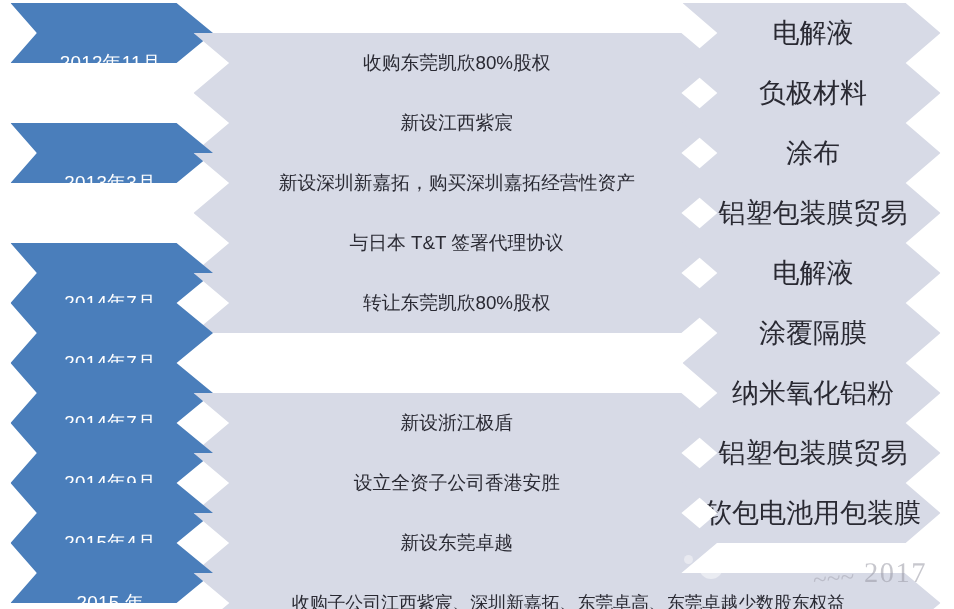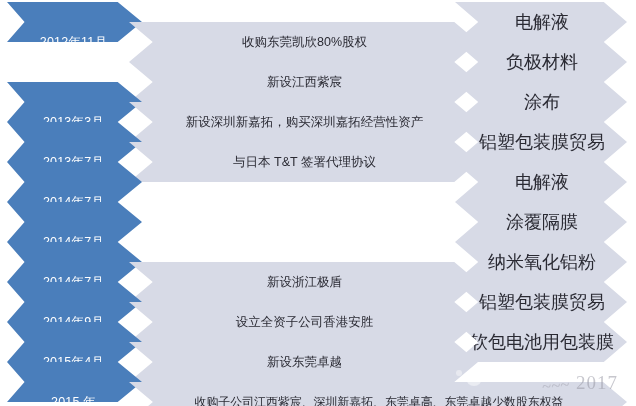--- a/index.html
+++ b/index.html
@@ -201,34 +201,34 @@
     </div>
     <div class="event-cell">
       <span class="event-text">新设深圳新嘉拓，购买深圳嘉拓经营性资产</span>
     </div>
     <div class="category-cell">
       <span class="category-text">涂布</span>
     </div>
   </div>
 
   <div class="row" style="top:122px;">
-    <div class="date-cell">
-      <span class="date-text">2013年7月</span>
-    </div>
     <div class="event-cell">
       <span class="event-text">与日本 T&amp;T 签署代理协议</span>
     </div>
     <div class="category-cell">
       <span class="category-text">铝塑包装膜贸易</span>
     </div>
   </div>
 
   <div class="row" style="top:162px;">
     <div class="date-cell">
       <span class="date-text">2014年7月</span>
+    </div>
+    <div class="event-cell">
+      <span class="event-text">转让东莞凯欣80%股权</span>
     </div>
     <div class="category-cell">
       <span class="category-text">电解液</span>
     </div>
   </div>
 
   <div class="row" style="top:202px;">
     <div class="date-cell">
       <span class="date-text">2014年7月</span>
     </div>

